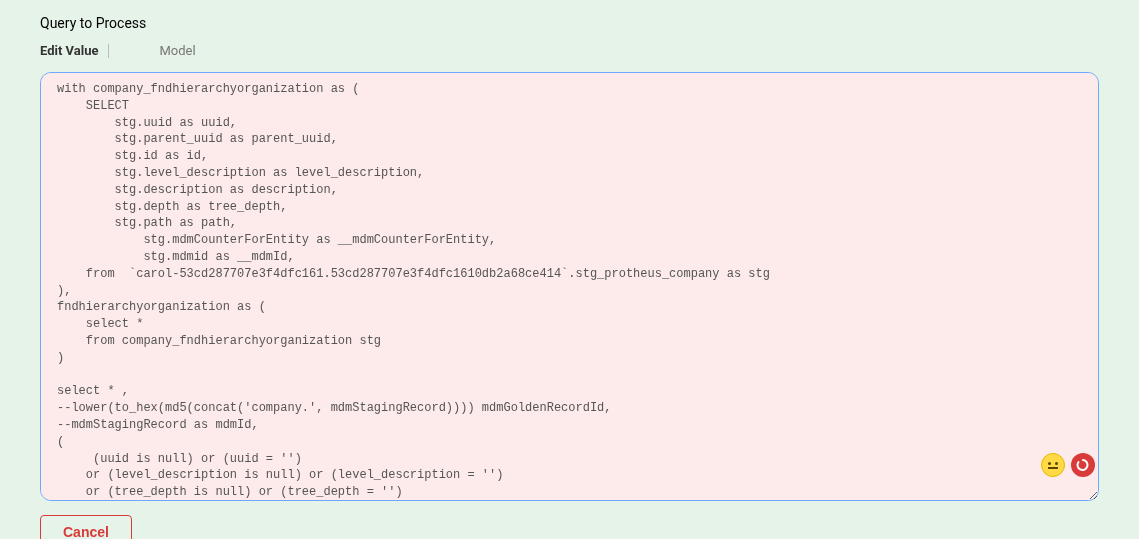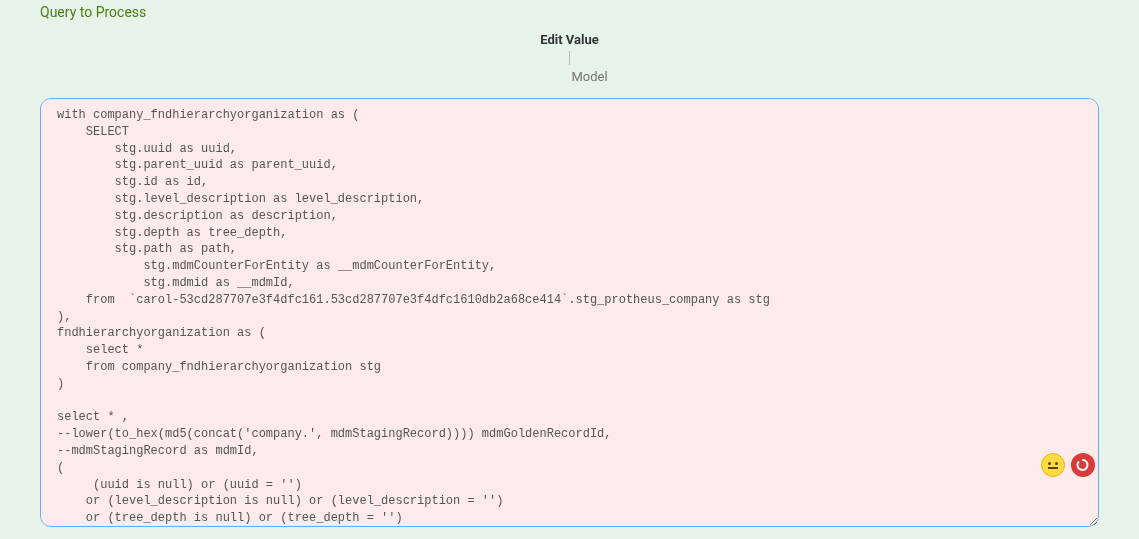--- a/index.html
+++ b/index.html
@@ -14,31 +14,30 @@
       width: 1139px;
       height: 539px;
       overflow: hidden;
       position: relative;
     }
     .container {
       padding: 0 40px;
     }
     .page-title {
       font-size: 14px;
-      color: #4d7c0f;
+      color: #000000;
       font-weight: 400;
       margin-bottom: 8px;
-      padding-top: 4px;
+      padding-top: 15px;
     }
     .tabs {
       display: flex;
       align-items: center;
       gap: 0;
       margin-bottom: 10px;
-      flex-direction: column;
     }
     .tab {
       font-size: 13px;
       padding: 4px 0;
       cursor: pointer;
     }
     .tab.active {
       font-weight: 700;
       color: #333;
     }

